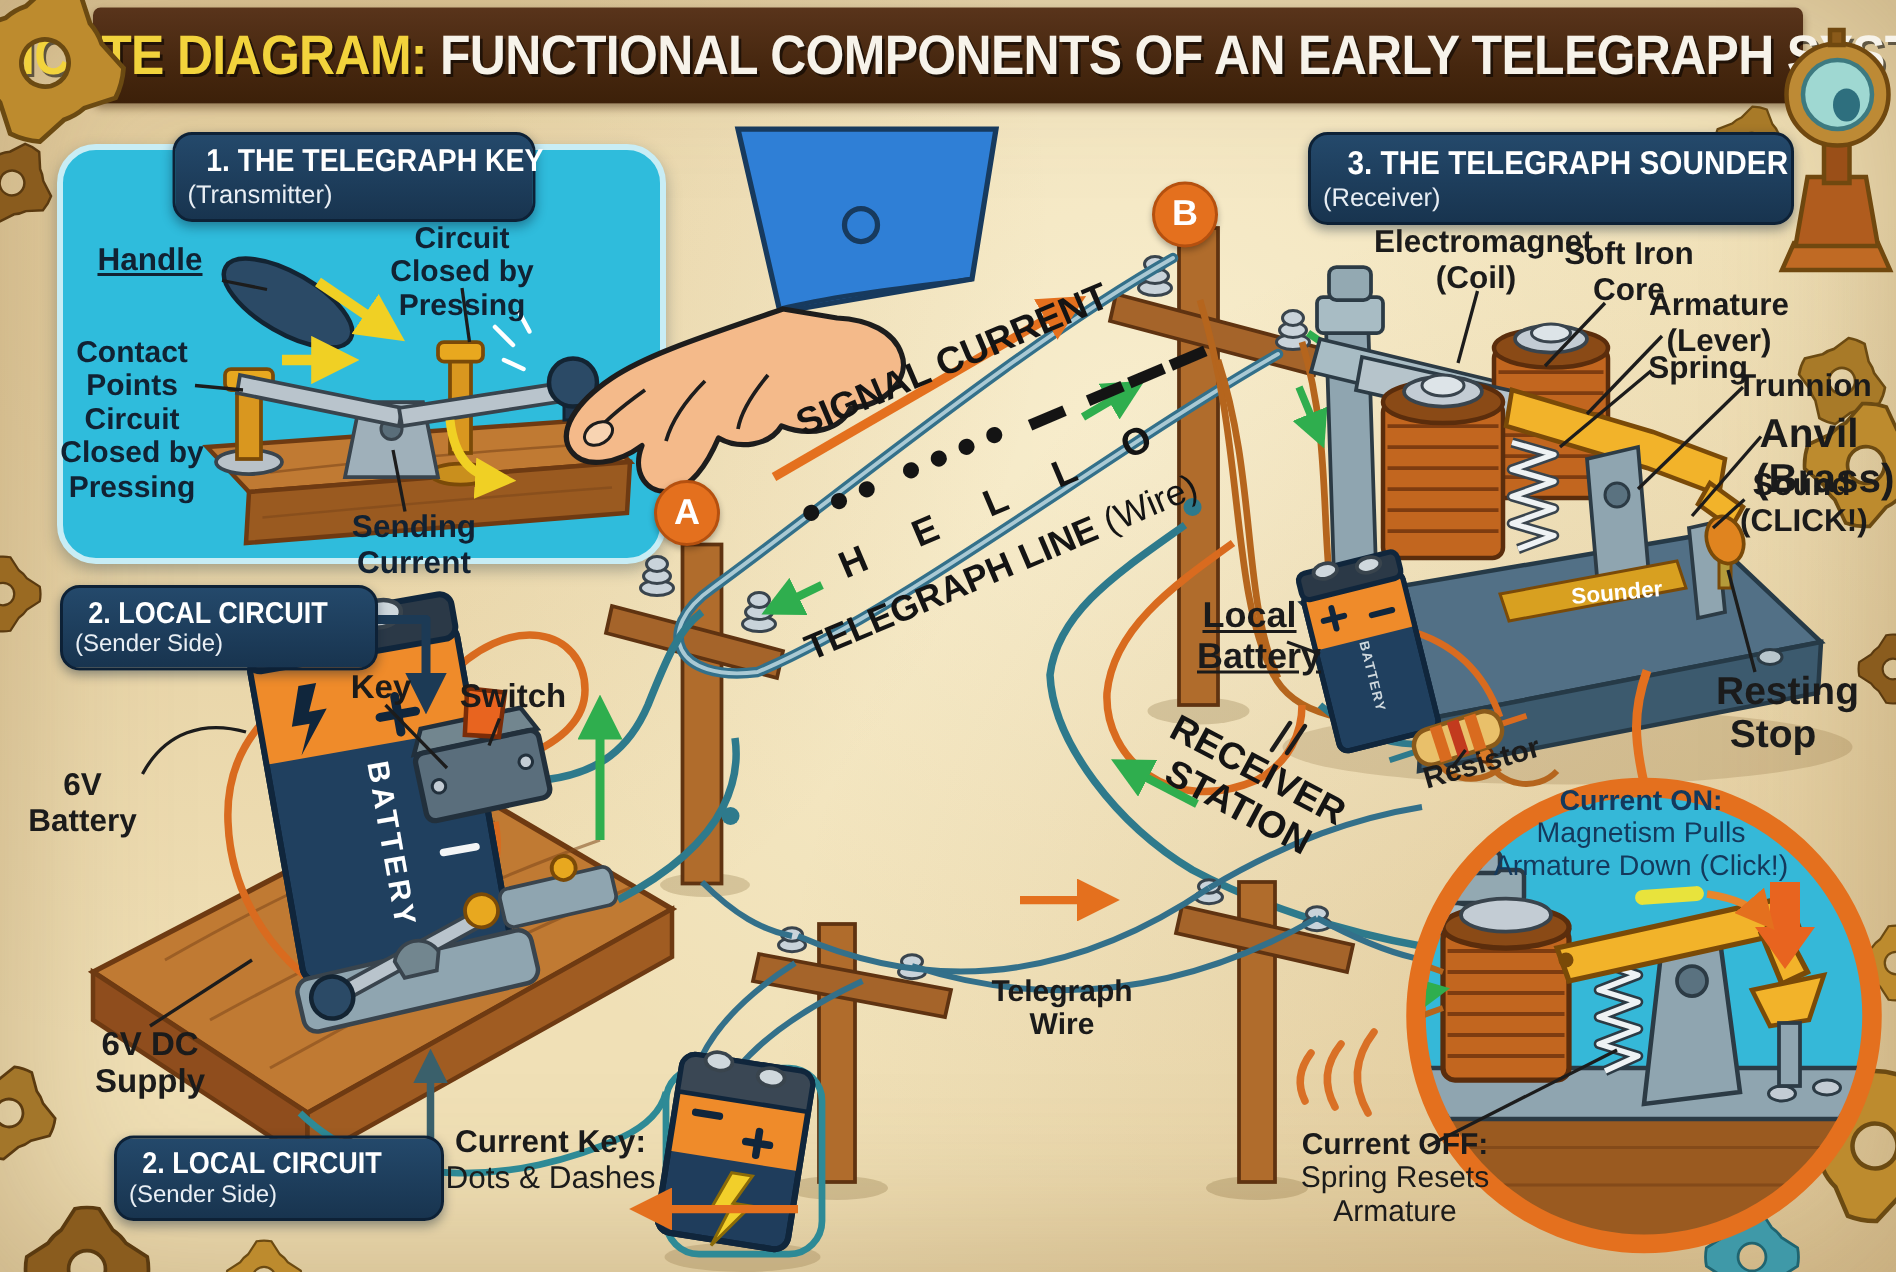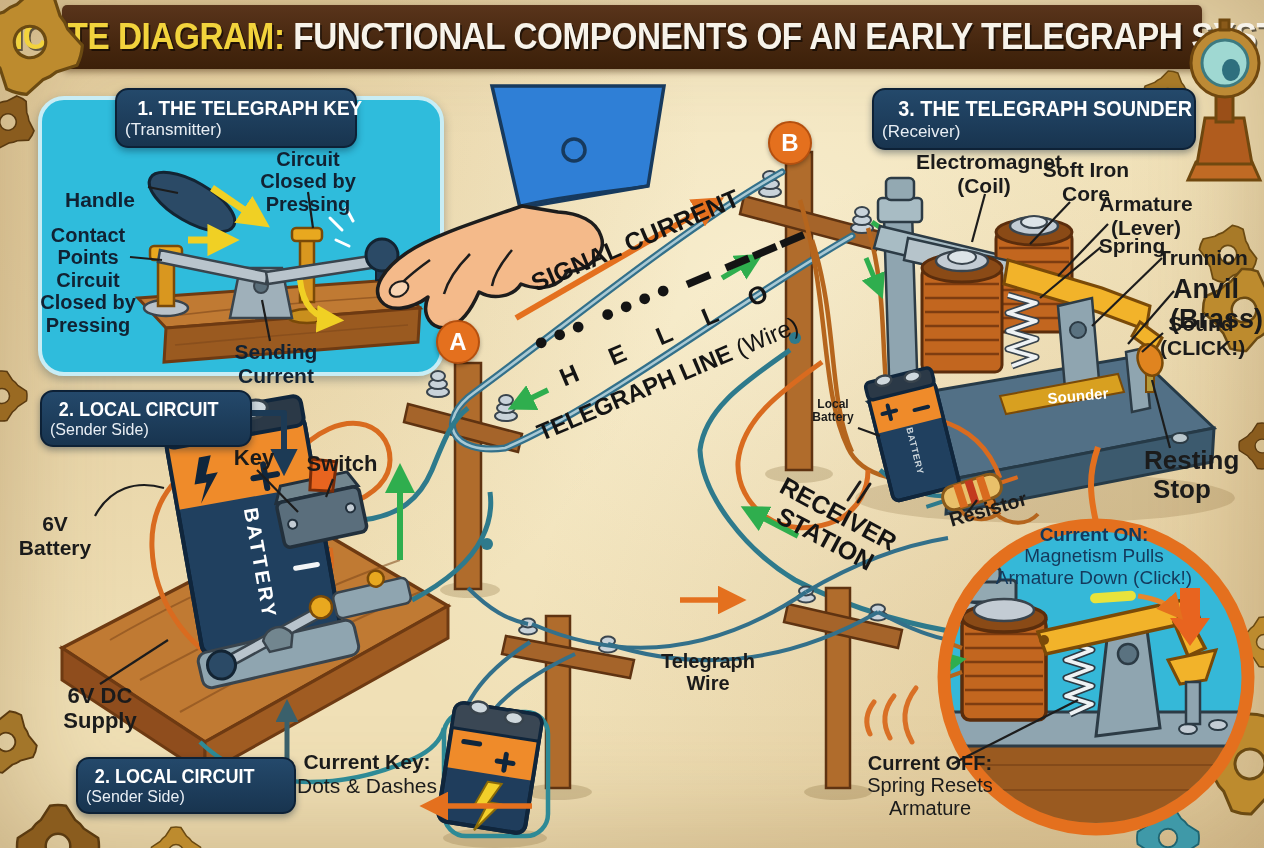--- a/index.html
+++ b/index.html
@@ -477,21 +477,21 @@
 </div>
 <div class="navybox" style="left:872px;top:88px;width:304px;">
   <div class="l1" style="font-size:22px;"><span class="cond">3. THE TELEGRAPH SOUNDER</span></div>
   <div class="l2" style="font-size:17px;">(Receiver)</div>
 </div>
 <div class="navybox" style="left:76px;top:757px;width:200px;">
   <div class="l1" style="font-size:20px;"><span class="cond">2. LOCAL CIRCUIT</span></div>
   <div class="l2" style="font-size:16px;">(Sender Side)</div>
 </div>
 
-<div class="lbl" style="left:52px;top:188px;width:96px;font-size:21px;color:#123;">Handle</div>
+<div class="lbl" style="left:52px;top:162px;width:96px;font-size:21px;color:#123;text-decoration:underline;">Handle</div>
 <div class="lbl" style="left:40px;top:224px;width:96px;font-size:20px;color:#123;">Contact Points Circuit Closed by Pressing</div>
 <div class="lbl" style="left:244px;top:148px;width:128px;font-size:20px;color:#123;">Circuit Closed by Pressing</div>
 <div class="lbl" style="left:198px;top:340px;width:156px;font-size:21px;color:#123;">Sending Current</div>
 
 <div class="lbl" style="left:222px;top:446px;width:64px;font-size:22px;">Key</div>
 <div class="lbl" style="left:300px;top:452px;width:84px;font-size:22px;">Switch</div>
 <div class="lbl" style="left:18px;top:512px;width:74px;font-size:21px;">6V Battery</div>
 <div class="lbl" style="left:40px;top:684px;width:120px;font-size:22px;">6V DC Supply</div>
 <div class="vtext" style="left:180px;top:552px;width:160px;font-size:20px;letter-spacing:3px;transform:rotate(80deg);">BATTERY</div>
 
@@ -506,21 +506,21 @@
 <div class="lbl" style="left:1040px;top:388px;width:76px;font-size:15px;color:#fff;transform:rotate(-5deg);">Sounder</div>
 
 <div class="lbl rot" style="left:505px;top:226px;width:260px;font-size:25px;font-weight:800;transform:rotate(-23deg);color:#141414;">SIGNAL CURRENT</div>
 <div class="lbl rot" style="left:520px;top:272px;width:300px;font-size:25px;letter-spacing:5px;transform:rotate(-23deg);color:#141414;">●●● ●●●● ▬ ▬▬▬</div>
 <div class="lbl rot" style="left:520px;top:318px;width:300px;font-size:25px;font-weight:800;letter-spacing:14px;transform:rotate(-23deg);color:#141414;">H E L L O</div>
 <div class="lbl rot" style="left:498px;top:366px;width:340px;font-size:24px;transform:rotate(-23deg);color:#141414;"><span style="font-weight:800;">TELEGRAPH LINE</span><span style="font-weight:500;"> (Wire)</span></div>
 <div class="marker" style="left:436px;top:320px;">A</div>
 <div class="marker" style="left:768px;top:121px;">B</div>
 
 <div class="lbl rot" style="left:712px;top:498px;width:240px;font-size:25px;font-weight:800;transform:rotate(28deg);color:#141414;">RECEIVER STATION</div>
-<div class="lbl" style="left:798px;top:398px;width:70px;font-size:12px;">Local Battery</div>
+<div class="lbl" style="left:798px;top:398px;width:70px;font-size:24px;text-decoration:underline;">Local Battery</div>
 <div class="lbl rot" style="left:944px;top:498px;width:88px;font-size:20px;transform:rotate(-16deg);">Resistor</div>
 <div class="vtext" style="left:875px;top:446px;width:80px;font-size:9px;letter-spacing:1px;color:#cfd8dd;transform:rotate(76deg);">BATTERY</div>
 
 <div class="lbl" style="left:658px;top:650px;width:100px;font-size:20px;font-weight:600;">Telegraph Wire</div>
 <div class="lbl" style="left:294px;top:750px;width:146px;font-size:21px;">
   <div style="font-weight:800;">Current Key:</div>
   <div style="font-weight:500;">Dots &amp; Dashes</div>
 </div>
 
 <div class="lbl" style="left:986px;top:524px;width:216px;font-size:19px;color:#14395c;">

